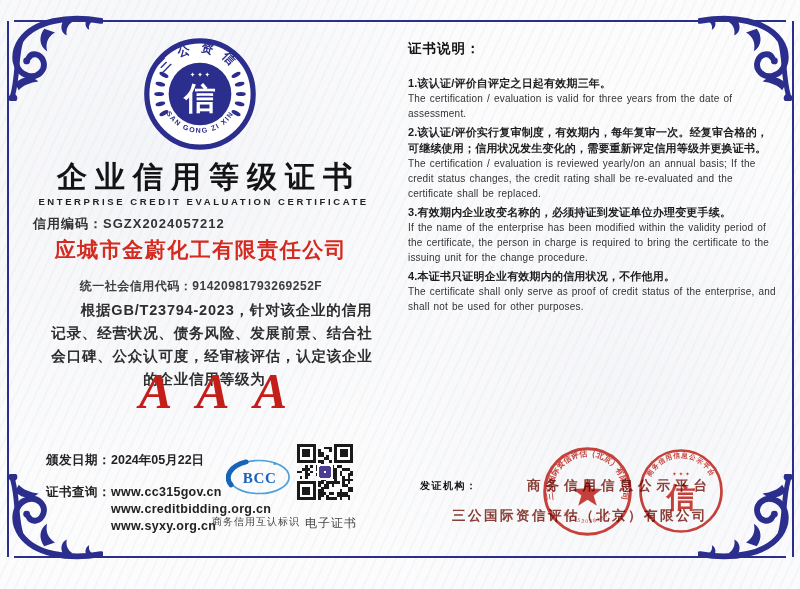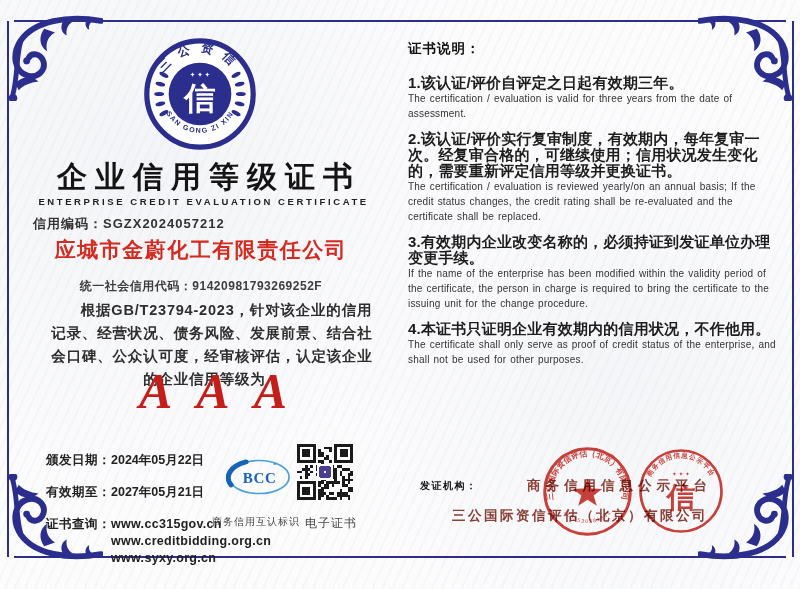--- a/index.html
+++ b/index.html
@@ -49,21 +49,21 @@
   .meta-row .lbl{letter-spacing:.5px;}
   .query-urls{display:inline-block;vertical-align:top;}
   .query-urls div{line-height:17px;letter-spacing:.3px;}
   .bcc{left:226px;top:455px;width:66px;height:44px;}
   .bcc-caption{left:212px;top:515px;width:94px;text-align:left;font-size:10px;letter-spacing:1px;color:#444;}
   .qr{left:297px;top:444px;width:56px;height:56px;}
   .qr-caption{left:293px;top:515px;width:64px;text-align:right;font-size:12px;letter-spacing:1px;color:#444;}
   
   .notes{left:408px;top:40px;width:368px;}
   .notes-heading{font-size:13.5px;font-weight:700;color:#111;letter-spacing:1px;margin-bottom:17px;}
-  .note-zh{font-size:15px;font-weight:700;color:#1d1d1d;line-height:16px;letter-spacing:.2px;margin-top:10px;}
+  .note-zh{font-size:11px;font-weight:700;color:#1d1d1d;line-height:16px;letter-spacing:.2px;margin-top:3px;}
   .note-en{font-size:10px;color:#333;line-height:15px;letter-spacing:.2px;word-spacing:1px;}
   .issuer-label{left:420px;top:479px;font-size:10px;font-weight:700;letter-spacing:1.5px;color:#111;}
   .org1{left:527px;top:477px;font-size:13.5px;font-weight:600;color:#8a4038;letter-spacing:5px;white-space:nowrap;z-index:1;}
   .org2{left:452px;top:507px;font-size:13.5px;font-weight:600;color:#8a4038;letter-spacing:2.5px;white-space:nowrap;z-index:1;}
   .seal{z-index:2;opacity:.92;mix-blend-mode:multiply;}
   .seal-left{left:541px;top:445px;width:93px;height:93px;}
   .seal-right{left:636px;top:446px;width:90px;height:90px;}
 </style>
 </head>
 <body>
@@ -154,23 +154,20 @@
 <div class="abs subtitle">ENTERPRISE CREDIT EVALUATION CERTIFICATE</div>
 <div class="abs credit-code"><span>信用编码：</span><span>SGZX2024057212</span></div>
 <div class="abs company">应城市金蔚化工有限责任公司</div>
 <div class="abs uscc"><span>统一社会信用代码：</span><span>91420981793269252F</span></div>
 <div class="abs statement">根据GB/T23794-2023，针对该企业的信用记录、经营状况、债务风险、发展前景、结合社会口碑、公众认可度，经审核评估，认定该企业的企业信用等级为：</div>
 <div class="abs rating">AAA</div>
 
 <div class="abs meta">
   <div class="meta-row">
     <span class="lbl">颁发日期：</span><span>2024年05月22日</span>
-  </div>
-  <div class="meta-row">
-    <span class="lbl">有效期至：</span><span>2027年05月21日</span>
   </div>
   <div class="meta-row">
     <span class="lbl" style="vertical-align:top;">证书查询：</span><span class="query-urls">
       <div>www.cc315gov.cn</div>
       <div>www.creditbidding.org.cn</div>
       <div>www.syxy.org.cn</div>
     </span>
   </div>
 </div>
 

